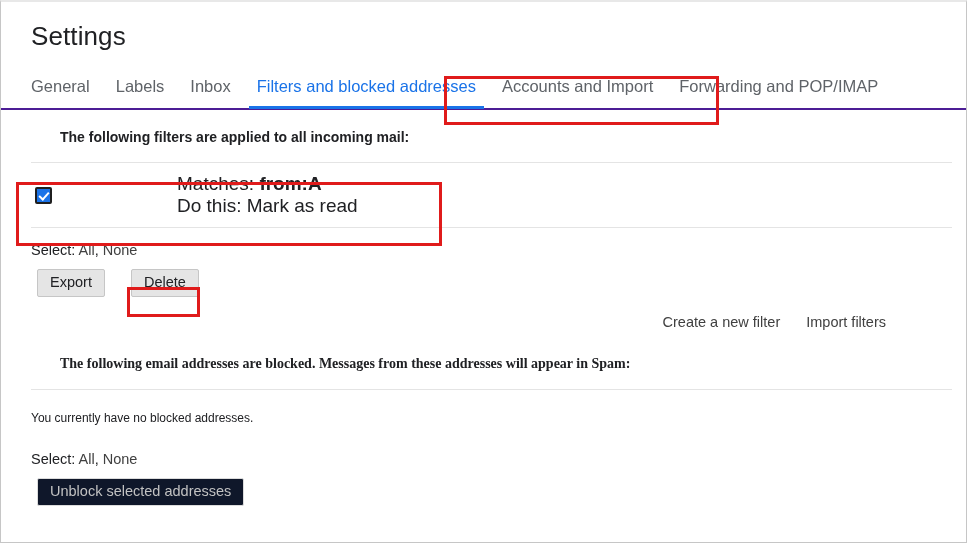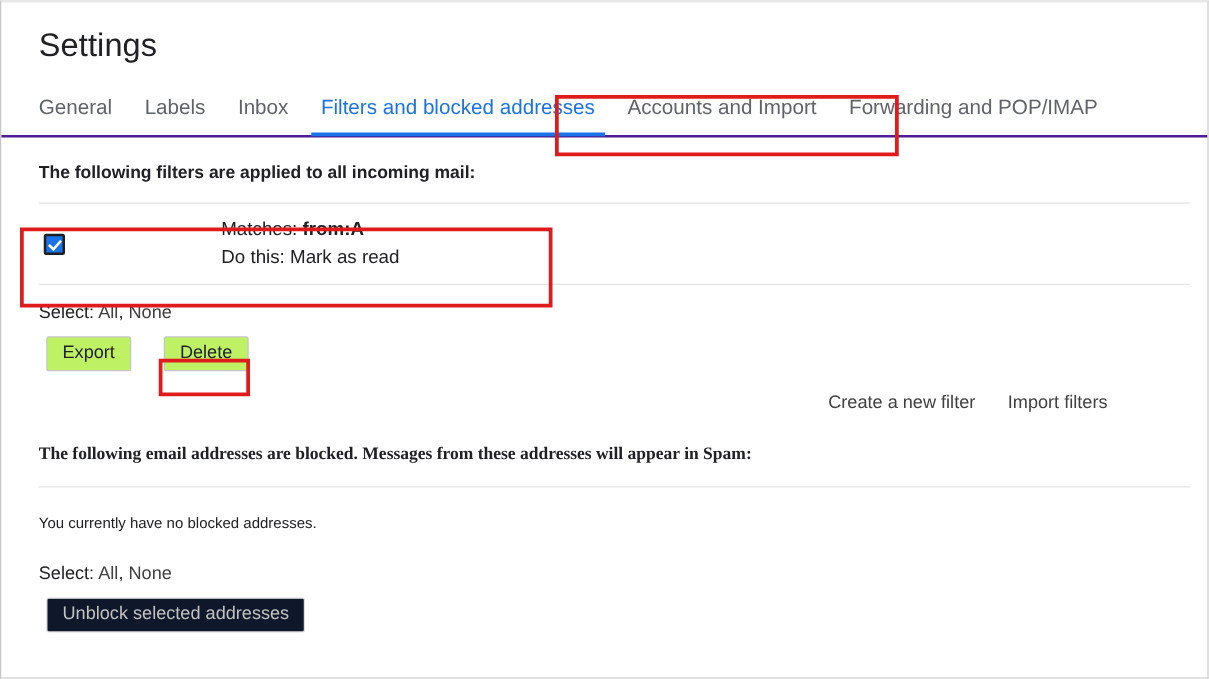--- a/index.html
+++ b/index.html
@@ -68,20 +68,21 @@
     background: #1a73e8;
   }
 
   
   .section-head {
     font-size: 14px;
     font-weight: bold;
     color: #202124;
     padding: 18px 0 16px 30px;
     line-height: 18px;
+    margin-left: 29px;
   }
   .hr {
     height: 1px;
     background: #e4e4e4;
     margin-left: 30px;
     margin-right: 0;
   }
   .hr.inset {
     margin-left: 30px;
     margin-right: 14px;
@@ -117,21 +118,21 @@
     position: absolute;
     left: 4px;
     top: 1px;
     width: 4px;
     height: 8px;
     border: solid #ffffff;
     border-width: 0 2px 2px 0;
     transform: rotate(42deg);
   }
   .filter-desc {
-    font-size: 15px;
+    font-size: 19px;
     color: #202124;
     line-height: 22px;
   }
   .filter-desc b {
     font-weight: bold;
   }
 
   
   .select-row {
     font-size: 14.5px;
@@ -149,21 +150,21 @@
   .btn-row {
     padding: 9px 0 0 36px;
     display: flex;
     align-items: center;
     gap: 26px;
   }
   .btn {
     font-family: "Liberation Sans", sans-serif;
     font-size: 14.5px;
     color: #202124;
-    background: #bef264;
+    background: #e5e5e5;
     border: 1px solid #c6c6c6;
     border-radius: 2px;
     padding: 3px 12px 4px 12px;
     line-height: 19px;
     cursor: pointer;
   }
   .btn.disabled {
     color: #c2c2c2;
     background: #0f172a;
     border-color: #dcdcdc;

